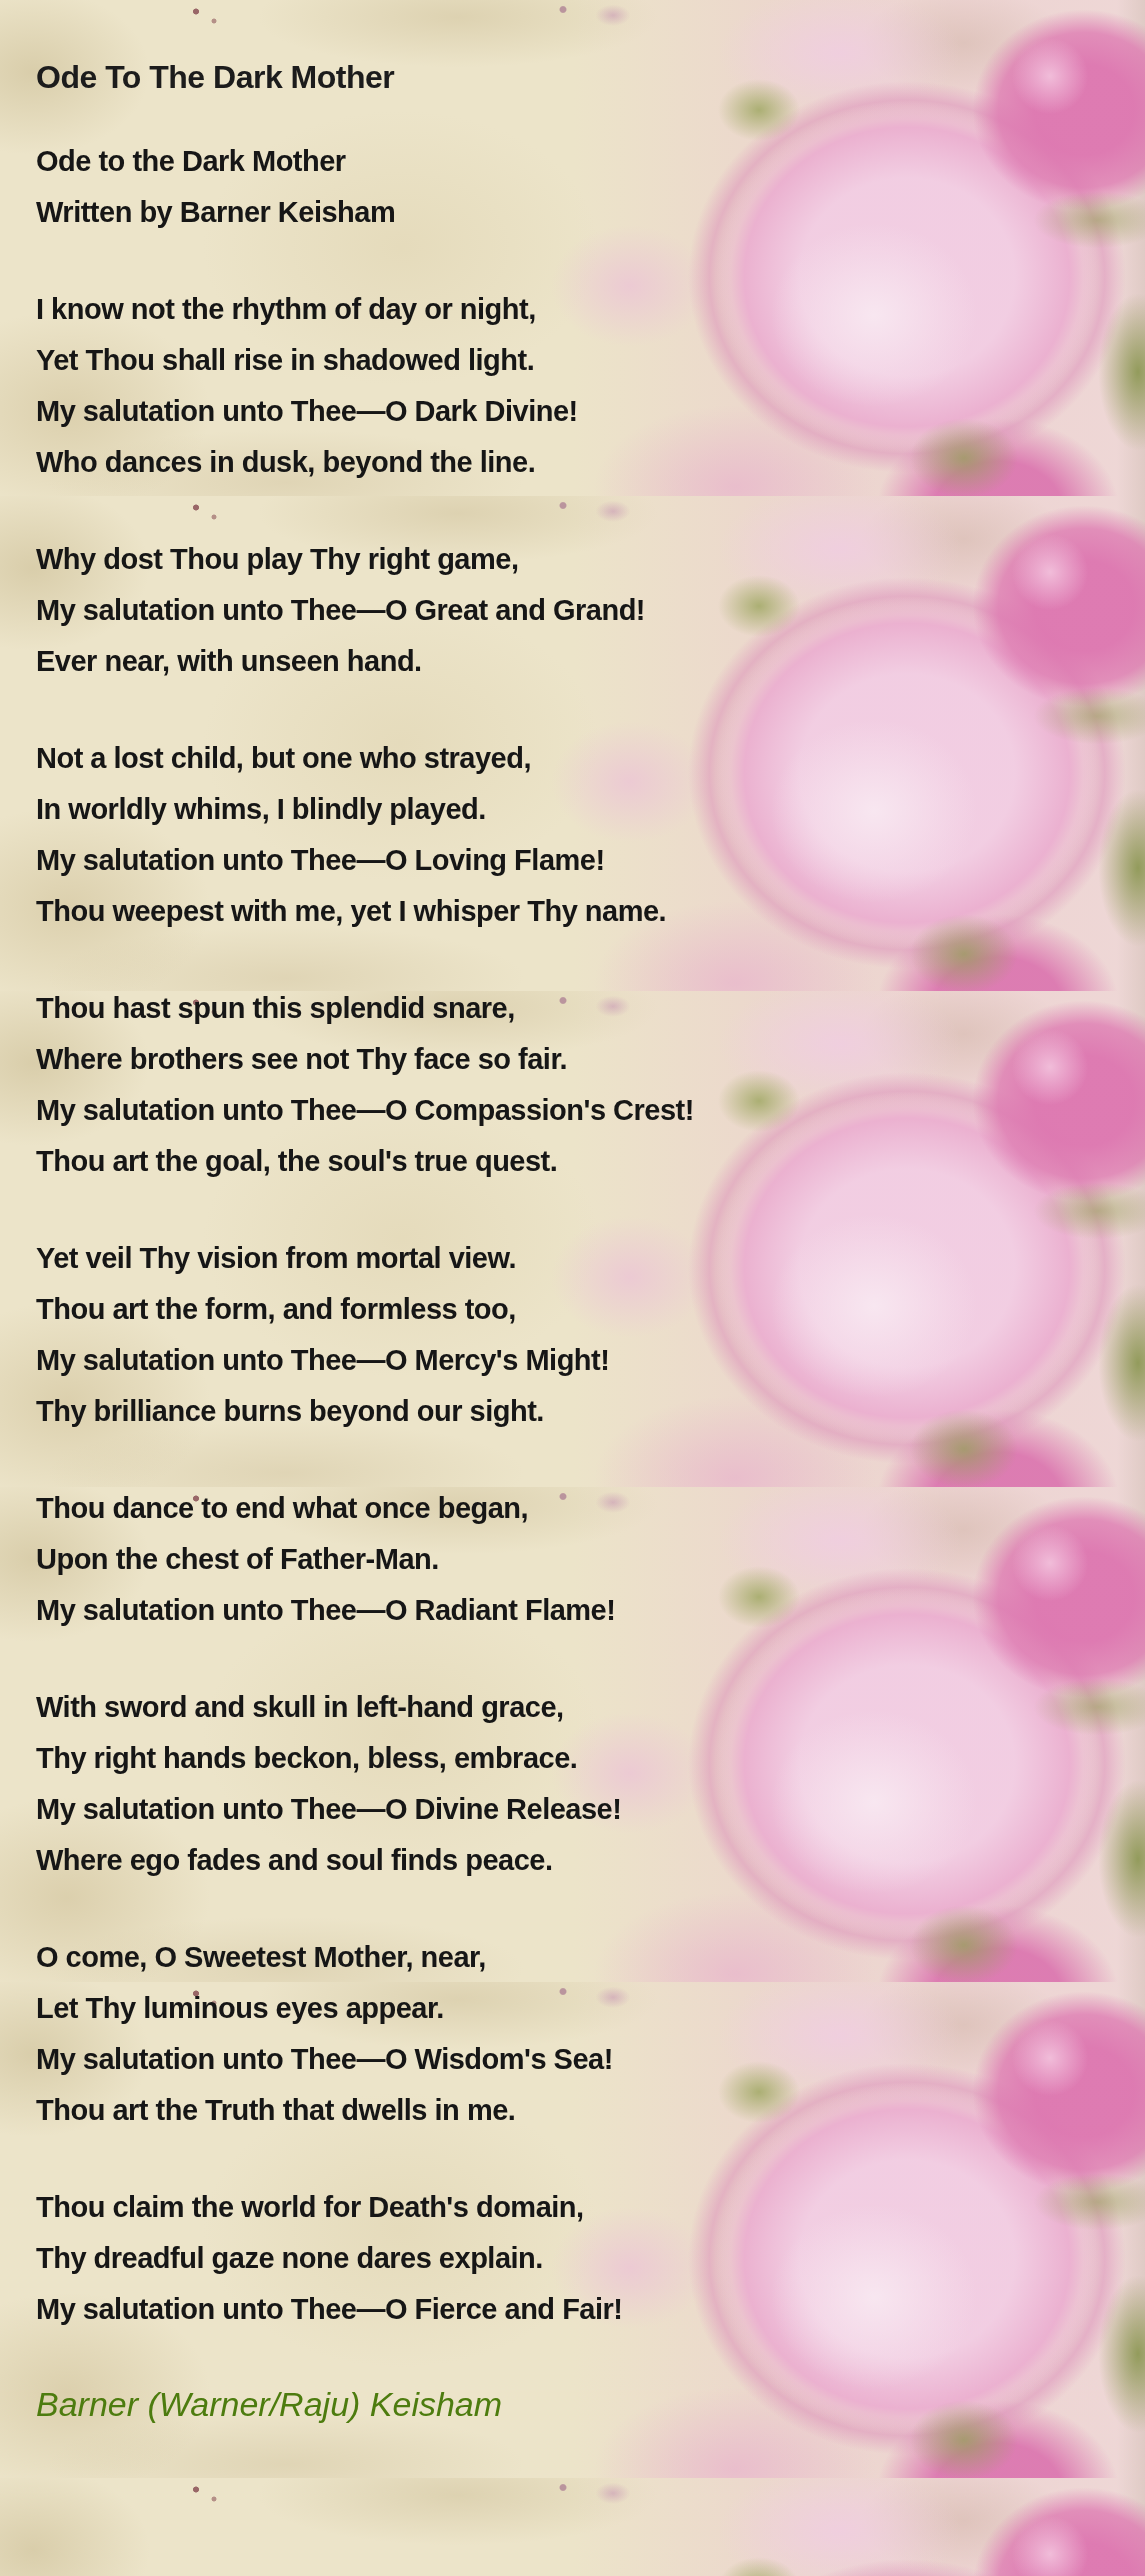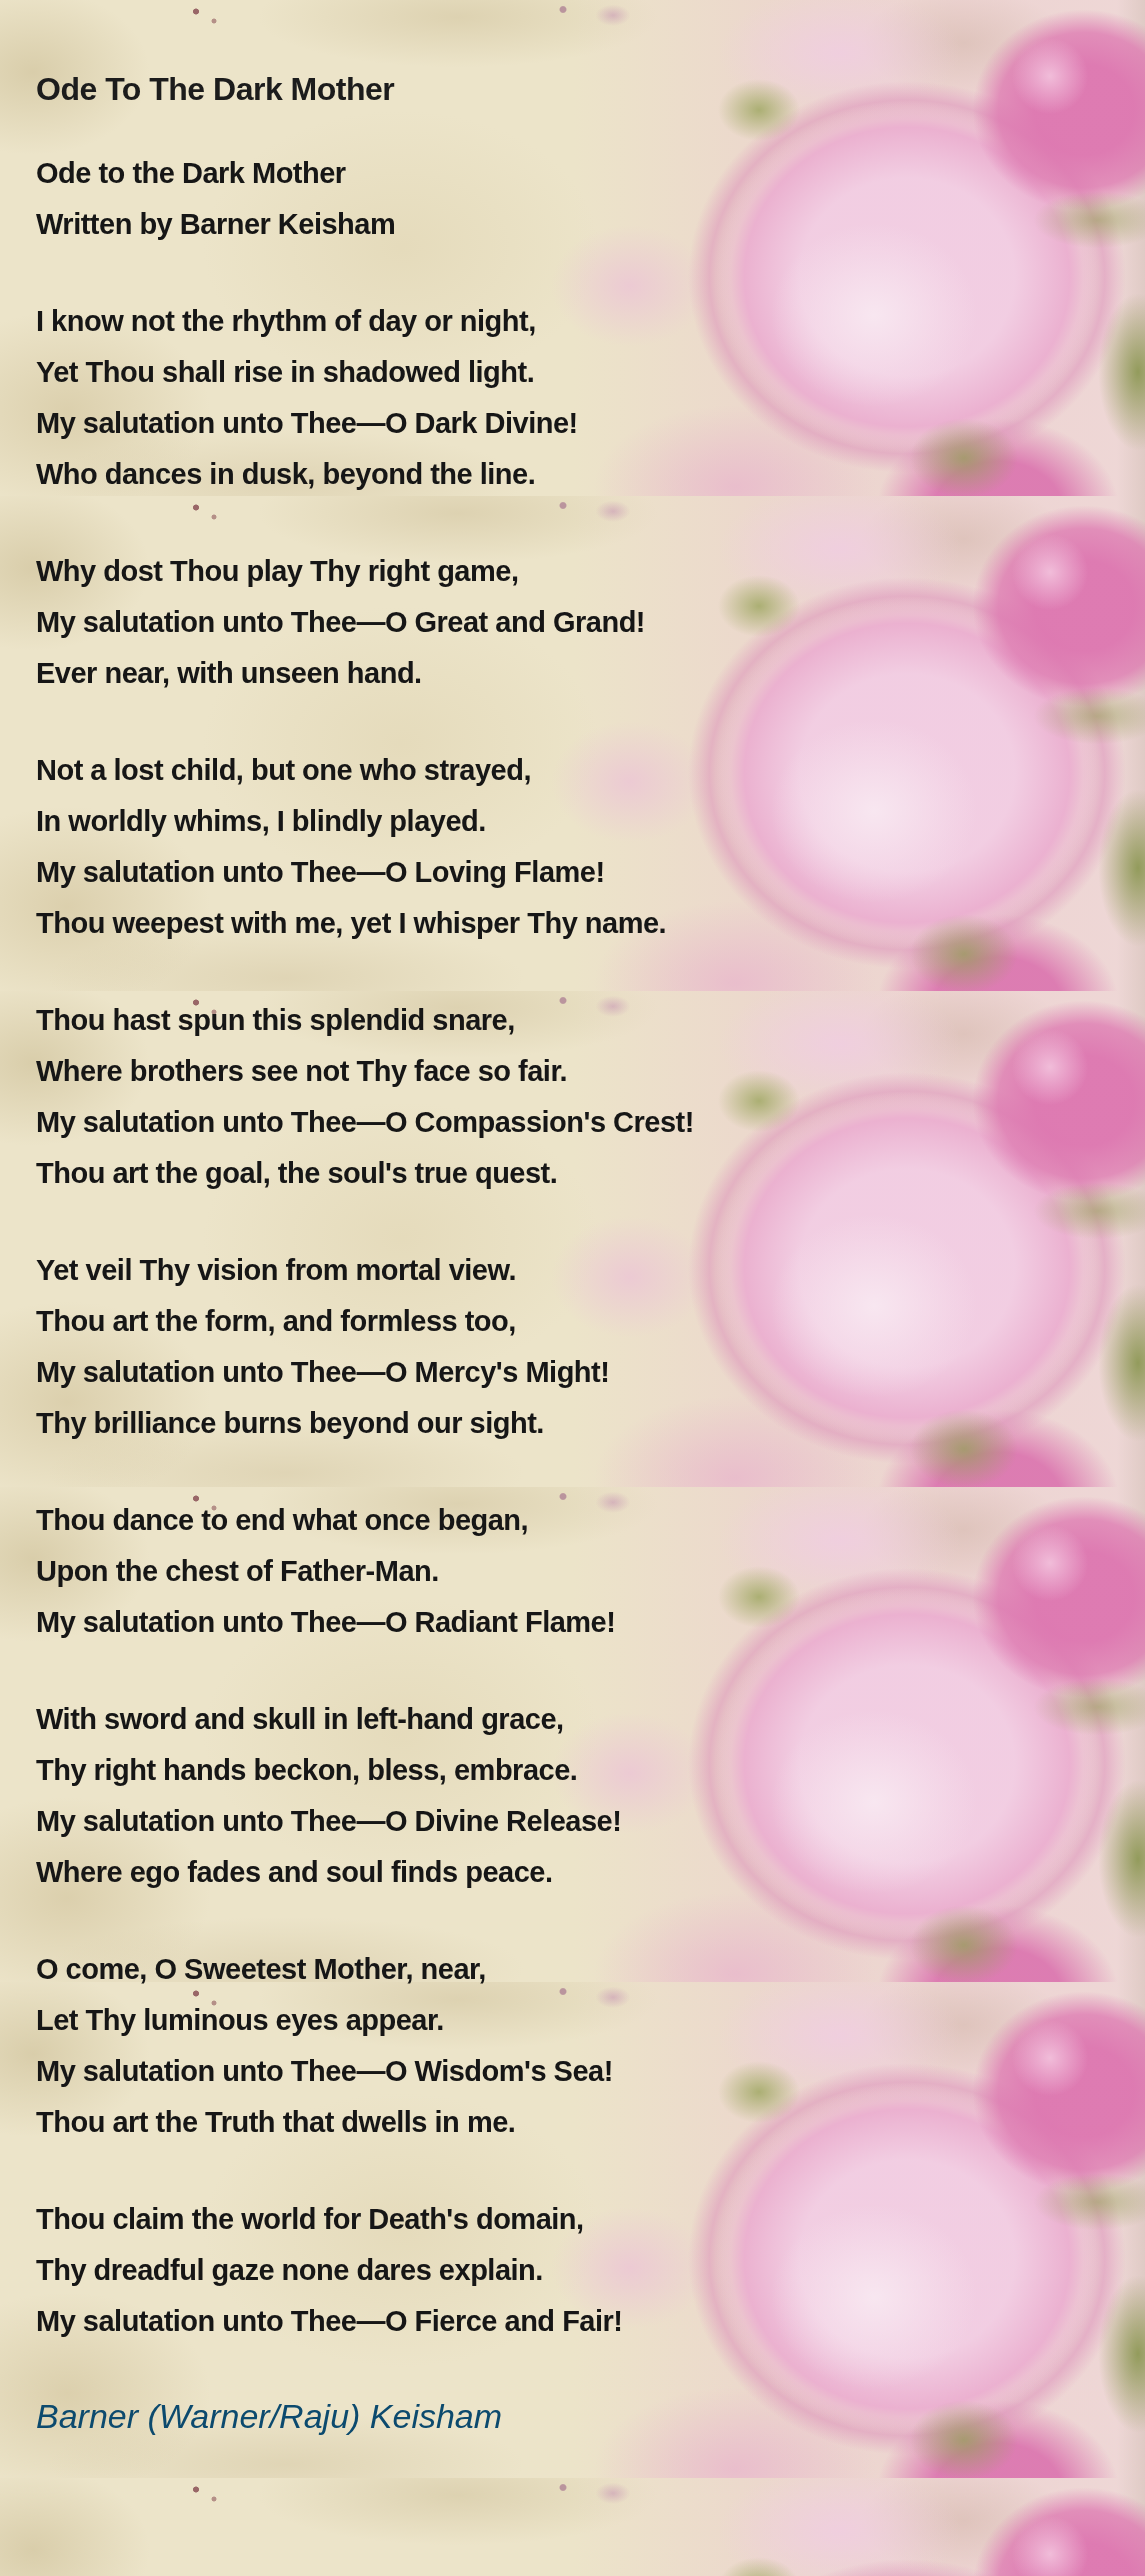--- a/index.html
+++ b/index.html
@@ -53,21 +53,21 @@
       radial-gradient(ellipse 267px 67px at 458px 17px, rgba(203,188,148,0.45), transparent 75%),
       radial-gradient(ellipse 306px 67px at 286px 482px, rgba(205,190,152,0.4), transparent 78%),
       radial-gradient(ellipse 143px 76px at 964px 43px, rgba(172,156,104,0.45), transparent 72%),
       radial-gradient(ellipse 248px 172px at 401px 248px, rgba(222,210,174,0.5), transparent 80%);
   }
 
   
   .content {
     position: absolute;
     z-index: 2;
-    top: 16px; left: 0;
+    top: 4px; left: 0;
     width: 1146px;
     padding: 55px 0 0 36px;
     box-sizing: border-box;
     color: #161616;
   }
   .title {
     margin: 0;
     font-size: 32px;
     font-weight: 700;
     letter-spacing: -0.5px;
@@ -82,21 +82,21 @@
     letter-spacing: -0.5px;
     white-space: nowrap;
   }
   .stanza { margin-top: 46px; }
   .author {
     margin-top: 50px;
     font-size: 34px;
     font-style: italic;
     font-weight: 400;
     letter-spacing: 0;
-    color: #0c4a6e;
+    color: #4d7c0f;
     white-space: nowrap;
   }
 </style>
 </head>
 <body>
 
 <div class="bg-layer">
   <div class="bg-tile" style="top:0"></div>
   <div class="bg-tile" style="top:496px"></div>
   <div class="bg-tile" style="top:991px"></div>

